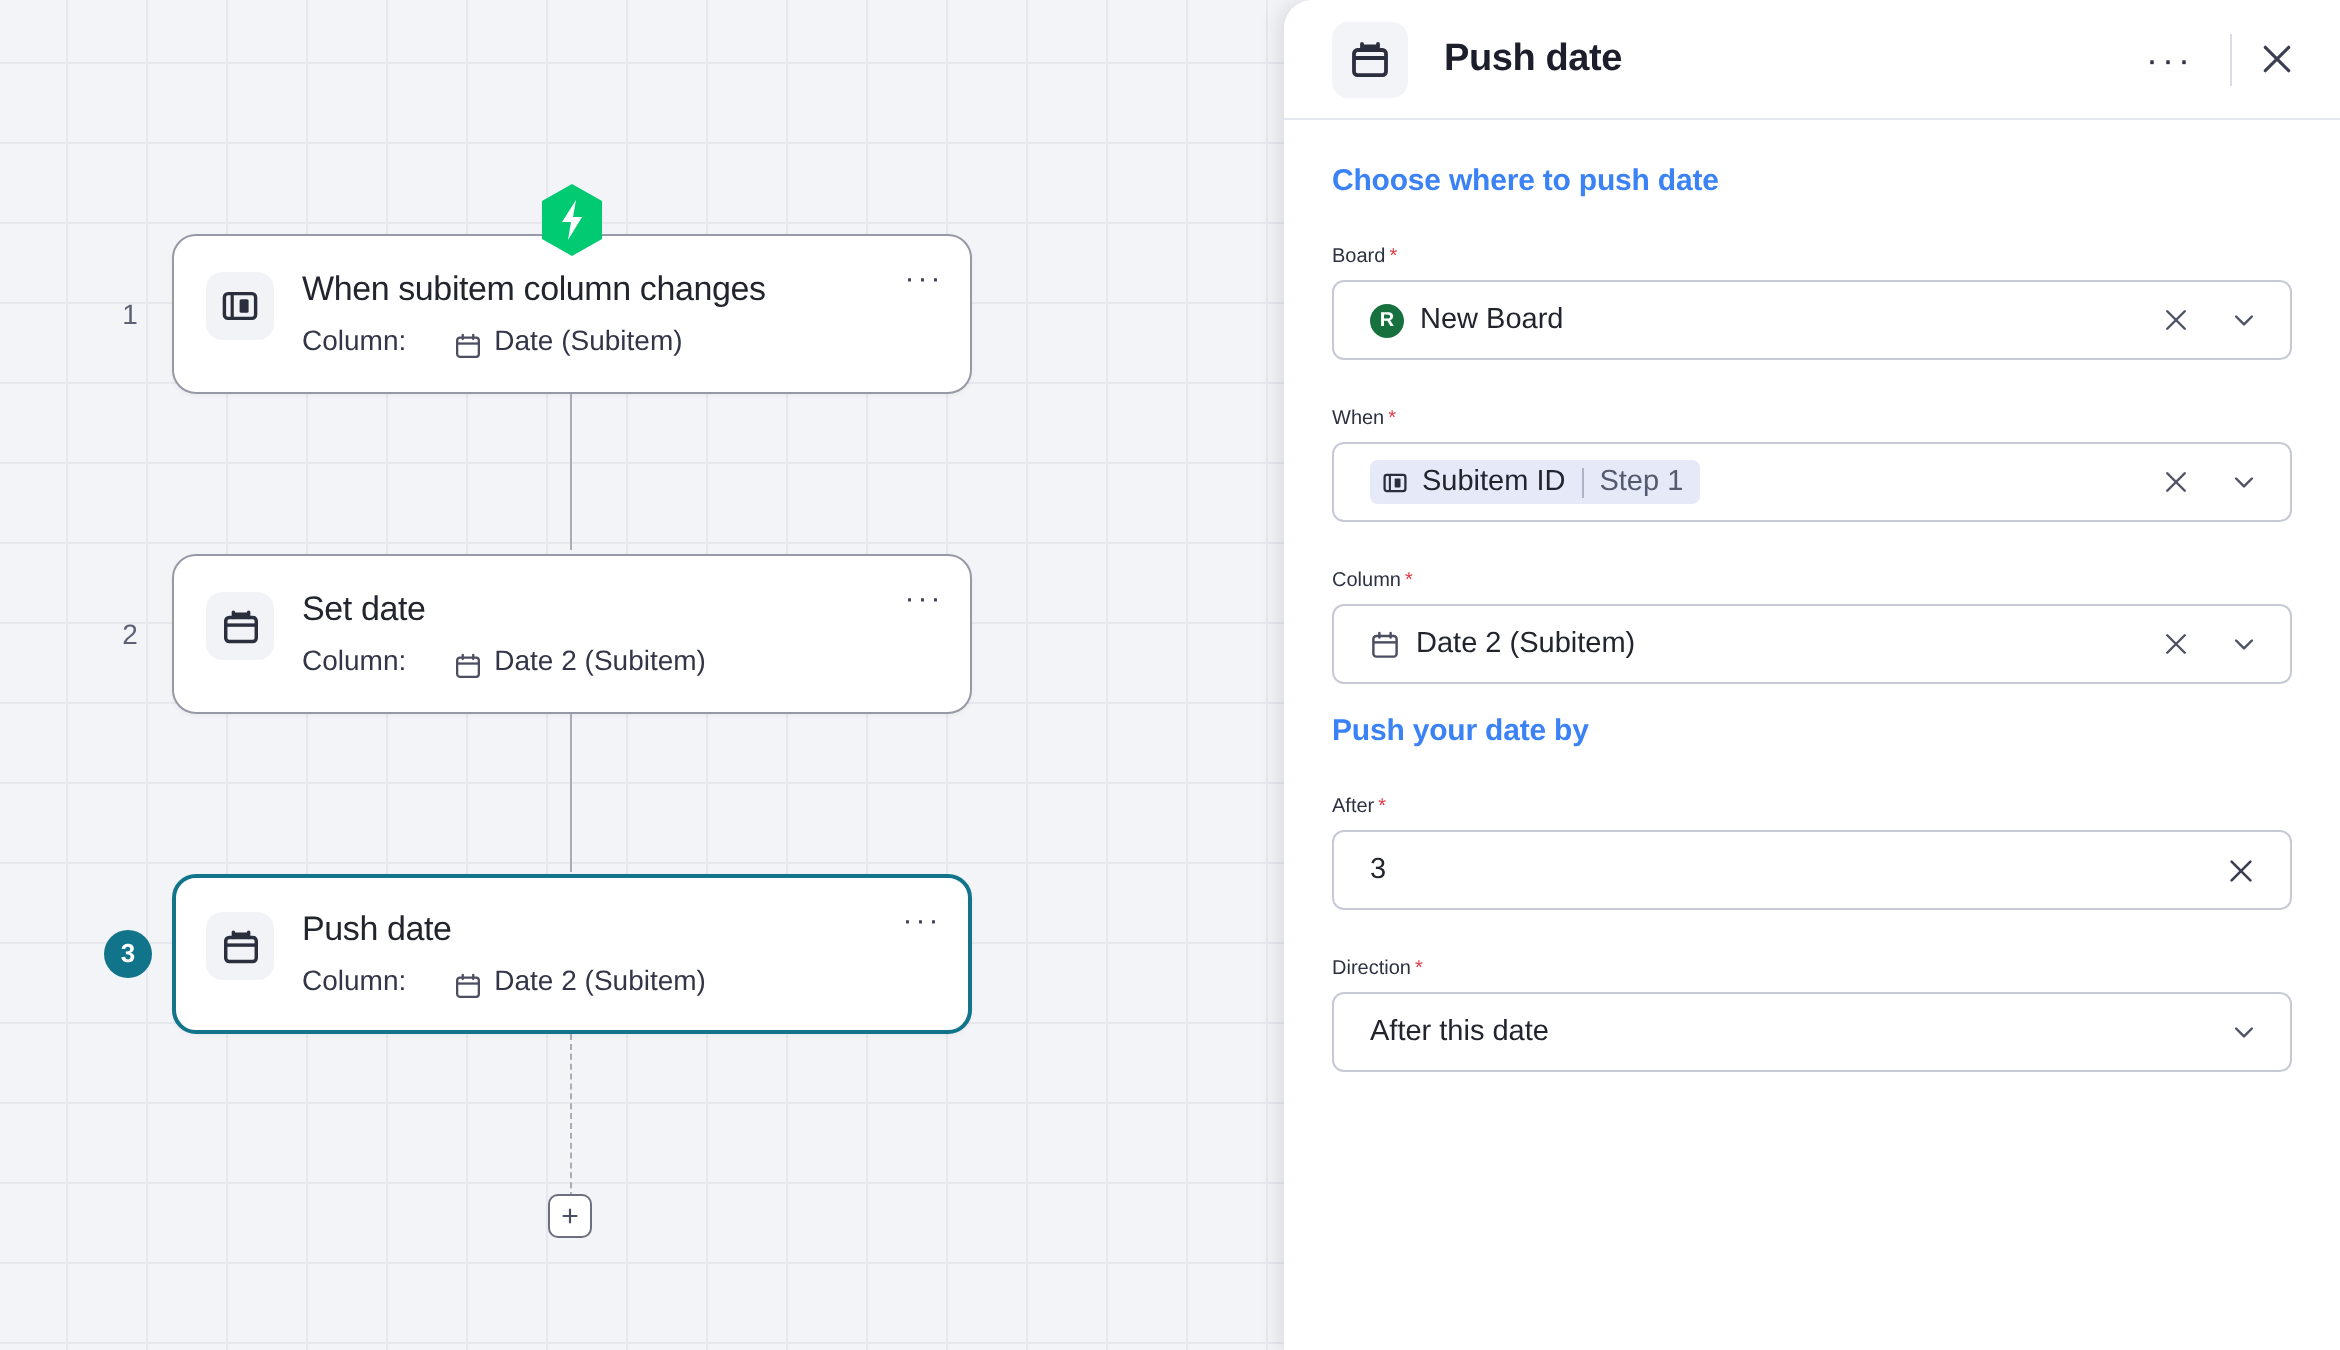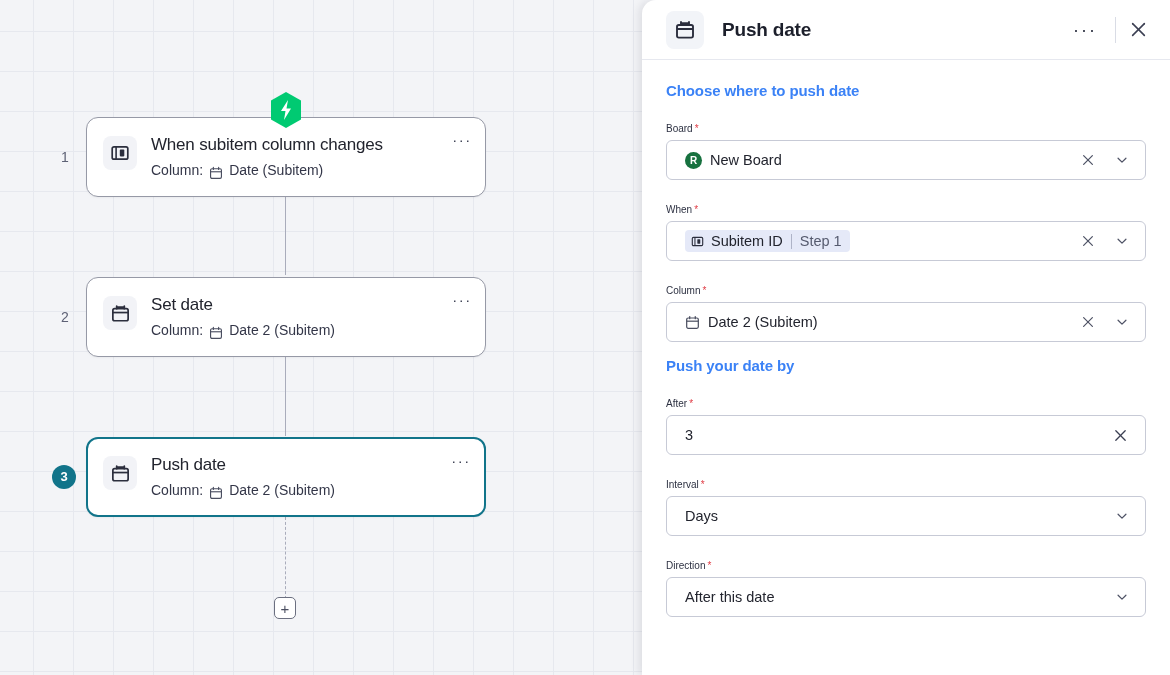--- a/index.html
+++ b/index.html
@@ -64,21 +64,21 @@
   .card-title {
     font-size: 17px; font-weight: 400; color: #22242e;
     letter-spacing: -0.2px; line-height: 22px;
     margin-bottom: 5px;
   }
   .card-sub {
     font-size: 14px; color: #333648;
     display: flex; align-items: center; gap: 6px;
     line-height: 19px;
   }
-  .card-sub .lbl { color: #333648; margin-right: 0; }
+  .card-sub .lbl { color: #333648; margin-right: 18px; }
   .card-sub .val { display: inline-flex; align-items: flex-end; gap: 6px; }
   .card-dots {
     position: absolute; right: 12px; top: 12px;
     width: 22px; height: 18px;
     display: flex; align-items: center; justify-content: center;
     color: #3b3f52; letter-spacing: 1.5px; font-size: 15px;
     cursor: pointer;
   }
 
   .bolt-badge {
@@ -438,33 +438,20 @@
           <div class="value">3</div>
           <div class="ctl-btn" style="margin-right:2px;">
             <svg width="15" height="15" viewBox="0 0 16 16">
               <line x1="3" y1="3" x2="13" y2="13" stroke="#3b3f52" stroke-width="1.4" stroke-linecap="round"></line>
               <line x1="13" y1="3" x2="3" y2="13" stroke="#3b3f52" stroke-width="1.4" stroke-linecap="round"></line>
             </svg>
           </div>
         </div>
       </div>
 
-      <div class="field">
-        <div class="field-label">
-          <span>Interval</span><span class="req">*</span>
-        </div>
-        <div class="control">
-          <div class="value">Days</div>
-          <div class="ctl-btn">
-            <svg width="14" height="14" viewBox="0 0 16 16">
-              <polyline points="3.5,6 8,10.5 12.5,6" fill="none" stroke="#4e5265" stroke-width="1.4" stroke-linecap="round" stroke-linejoin="round"></polyline>
-            </svg>
-          </div>
-        </div>
-      </div>
 
       <div class="field">
         <div class="field-label">
           <span>Direction</span><span class="req">*</span>
         </div>
         <div class="control">
           <div class="value">After this date</div>
           <div class="ctl-btn">
             <svg width="14" height="14" viewBox="0 0 16 16">
               <polyline points="3.5,6 8,10.5 12.5,6" fill="none" stroke="#4e5265" stroke-width="1.4" stroke-linecap="round" stroke-linejoin="round"></polyline>

